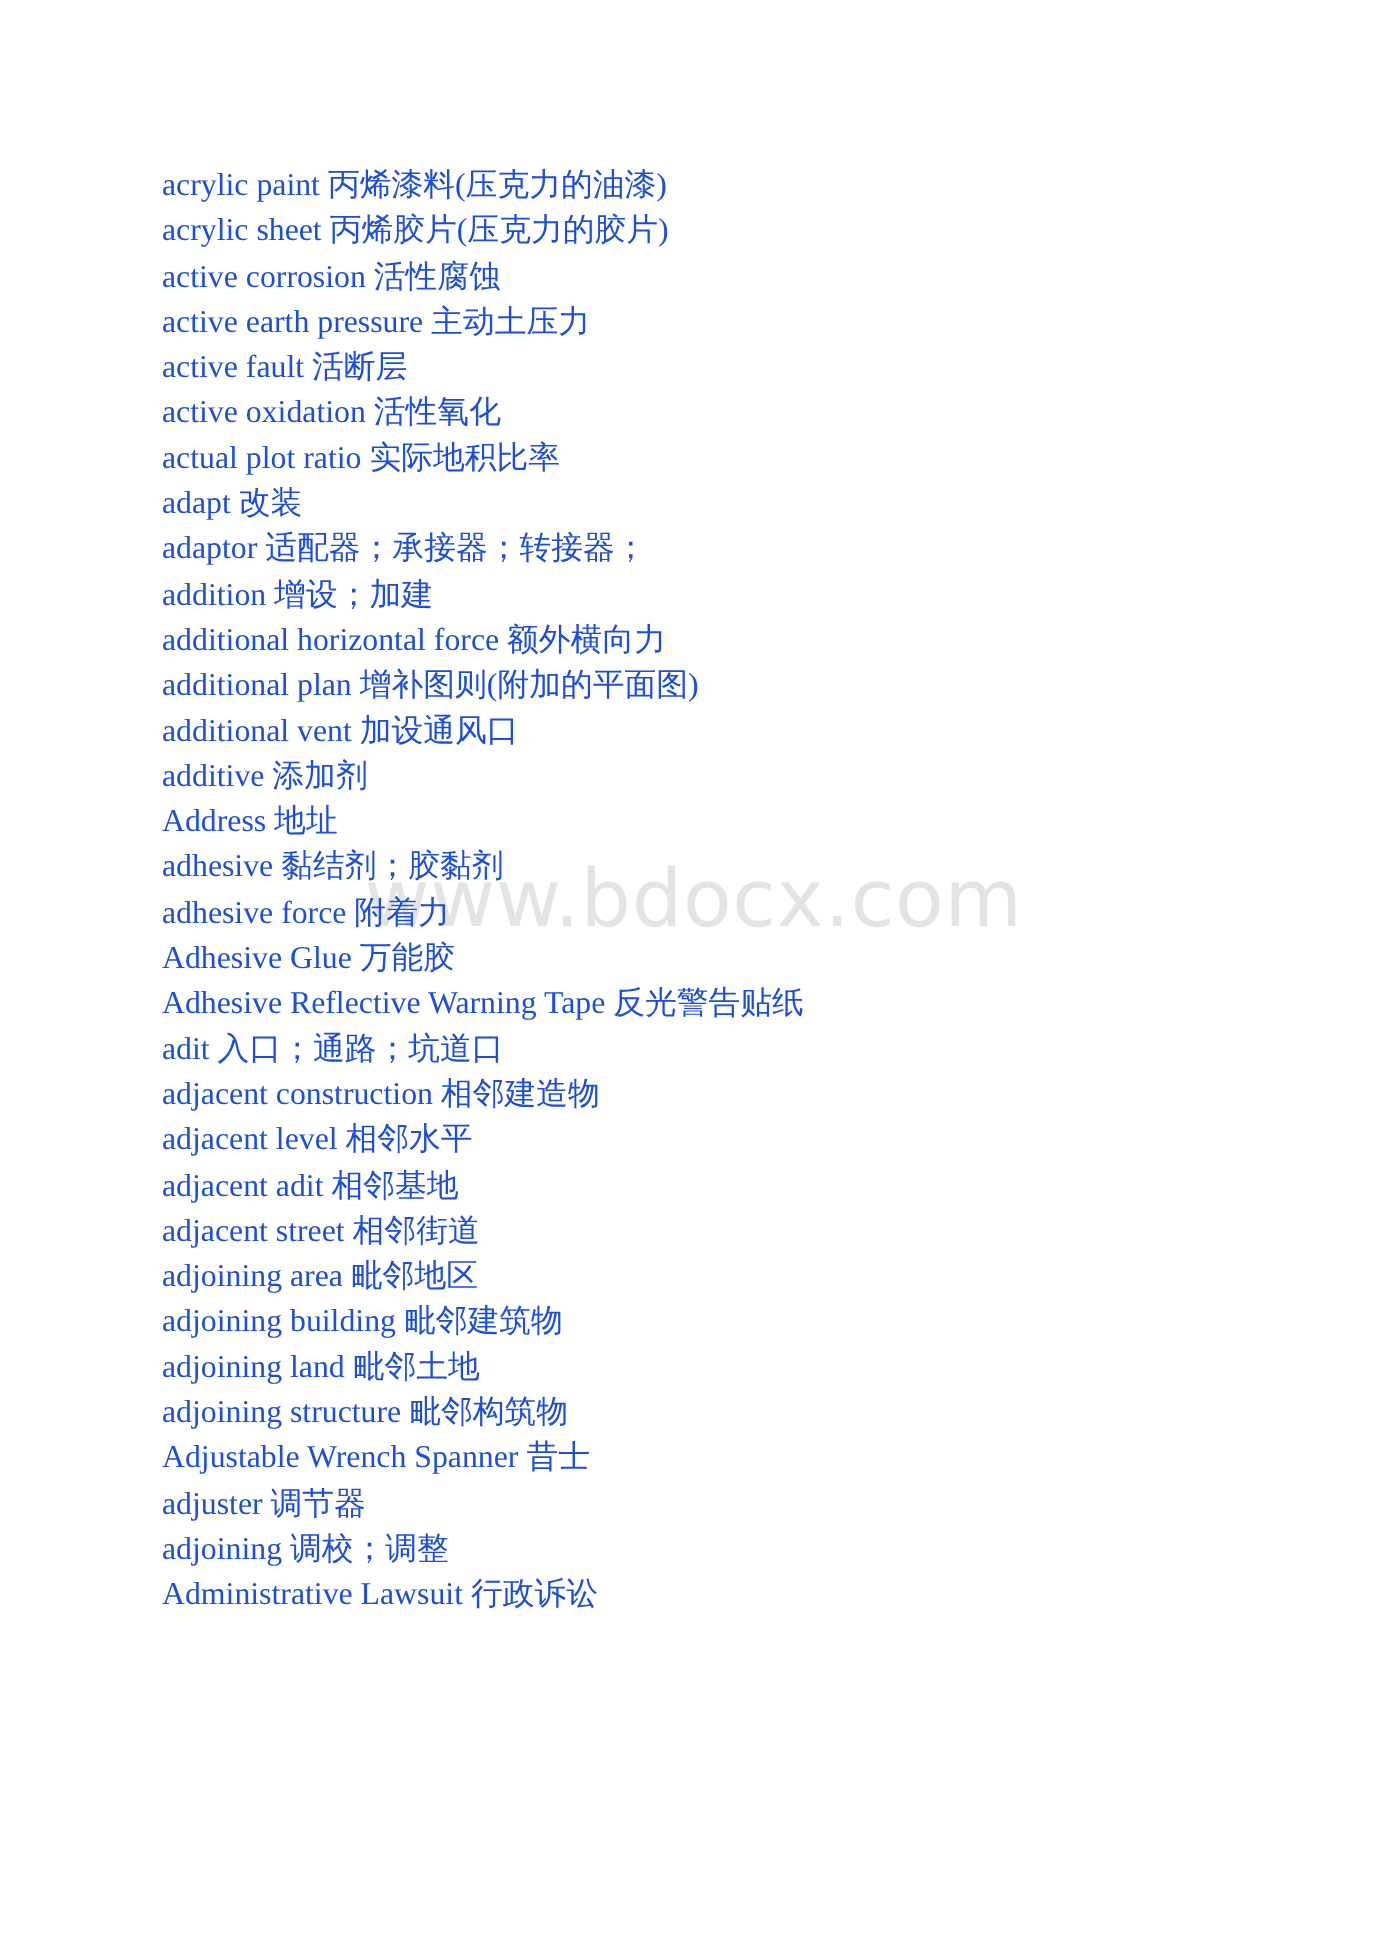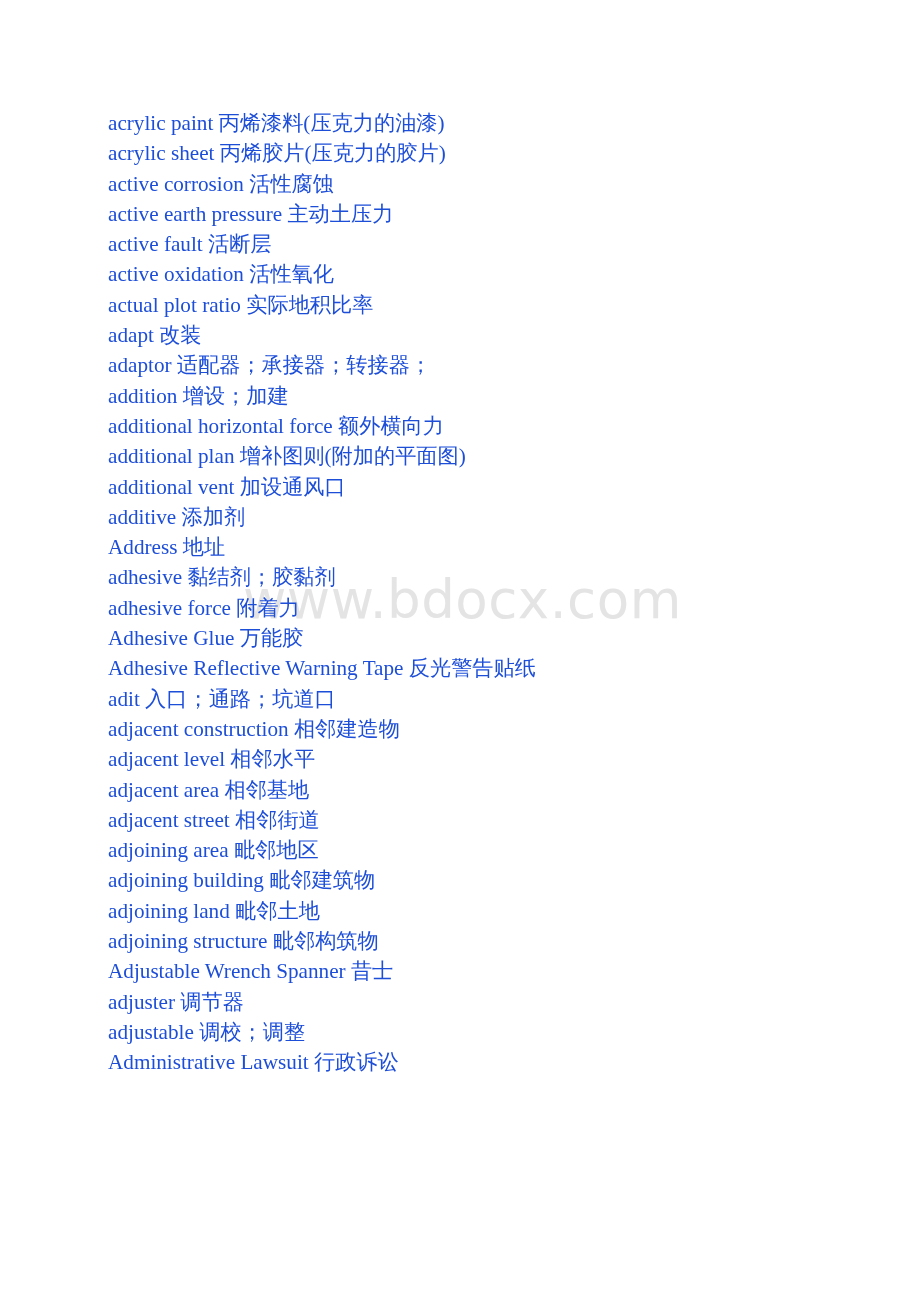--- a/index.html
+++ b/index.html
@@ -72,25 +72,25 @@
       <div class="entry">additional vent 加设通风口</div>
       <div class="entry">additive 添加剂</div>
       <div class="entry">Address 地址</div>
       <div class="entry">adhesive 黏结剂；胶黏剂</div>
       <div class="entry">adhesive force 附着力</div>
       <div class="entry">Adhesive Glue 万能胶</div>
       <div class="entry">Adhesive Reflective Warning Tape 反光警告贴纸</div>
       <div class="entry">adit 入口；通路；坑道口</div>
       <div class="entry">adjacent construction 相邻建造物</div>
       <div class="entry">adjacent level 相邻水平</div>
-      <div class="entry">adjacent area 相邻基地</div>
+      <div class="entry">adjacent adit 相邻基地</div>
       <div class="entry">adjacent street 相邻街道</div>
       <div class="entry">adjoining area 毗邻地区</div>
       <div class="entry">adjoining building 毗邻建筑物</div>
       <div class="entry">adjoining land 毗邻土地</div>
       <div class="entry">adjoining structure 毗邻构筑物</div>
       <div class="entry">Adjustable Wrench Spanner 昔士</div>
       <div class="entry">adjuster 调节器</div>
-      <div class="entry">adjustable 调校；调整</div>
+      <div class="entry">adjoining 调校；调整</div>
       <div class="entry">Administrative Lawsuit 行政诉讼</div>
     </div>
 
 </div>
 
 </body></html>

